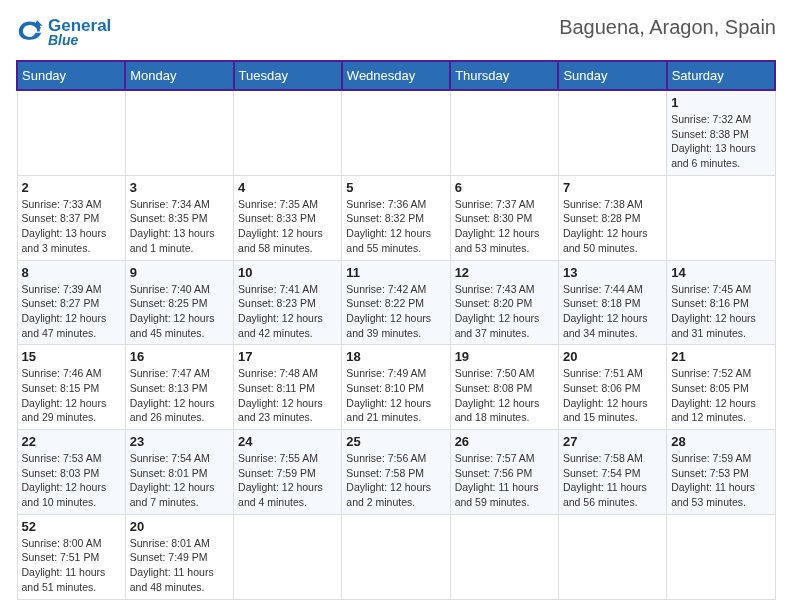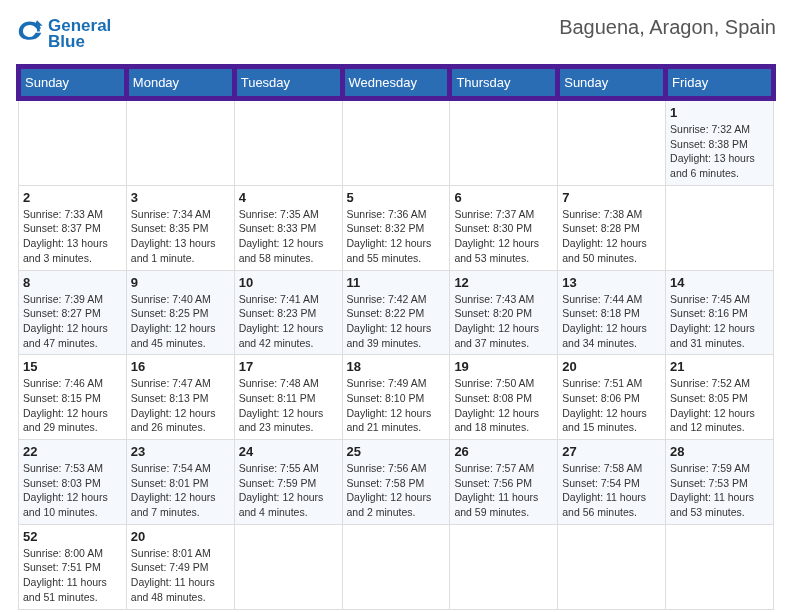--- a/index.html
+++ b/index.html
@@ -42,21 +42,21 @@
       border-collapse: collapse;
       font-size: 11px;
     }
     thead th {
       background-color: #2a6db5;
       color: #fff;
       padding: 6px 4px;
       text-align: left;
       font-size: 13px;
       font-weight: normal;
-      border: 5px solid #4c1d95;
+      border: 2px solid #4c1d95;
     }
     tbody td {
       vertical-align: top;
       padding: 4px;
       border: 1px solid #ddd;
       min-height: 80px;
       height: 80px;
       width: calc(100% / 7);
     }
     tbody tr:nth-child(odd) td {
@@ -85,38 +85,38 @@
 <body>
 
 <div class="header">
   <div class="logo">
     <svg class="logo-icon" viewBox="0 0 40 40">
       <path d="M20 8 C10 8 4 15 4 22 C4 30 10 34 20 34 C28 34 34 30 36 24 L28 24 C26 28 23 30 20 30 C14 30 10 26 10 22 C10 17 14 13 20 13 C24 13 27 15 29 18 L36 18 C33 12 27 8 20 8Z" fill="#1a6eb5"></path>
       <path d="M30 6 L38 14 L34 14 L34 22 L30 22 L30 14 L26 14 Z" fill="#1a6eb5"></path>
     </svg>
     <div>
       <div style="font-size:17px;font-weight:bold;color:#1a6eb5;">General</div>
-      <div style="font-size:17px;font-weight:bold;color:#1a6eb5;margin-top:-4px;">Blue</div>
+      <div style="font-size:14px;font-weight:bold;color:#1a6eb5;margin-top:-4px;font-style:italic;">Blue</div>
     </div>
   </div>
   <div class="title-block">
     <div class="location">Baguena, Aragon, Spain</div>
   </div>
 </div>
 
 <table>
   <thead>
     <tr>
     <th>Sunday</th>
         <th>Monday</th>
         <th>Tuesday</th>
         <th>Wednesday</th>
         <th>Thursday</th>
         <th>Sunday</th>
-        <th>Friday</th>
+        <th>Saturday</th>
       </tr>
   </thead>
   <tbody id="calendar-body">
   <tr>
         <td class="empty-cell"></td>
         <td class="empty-cell"></td>
         <td class="empty-cell"></td>
         <td class="empty-cell"></td>
         <td class="empty-cell"></td>
         <td class="empty-cell"></td>

